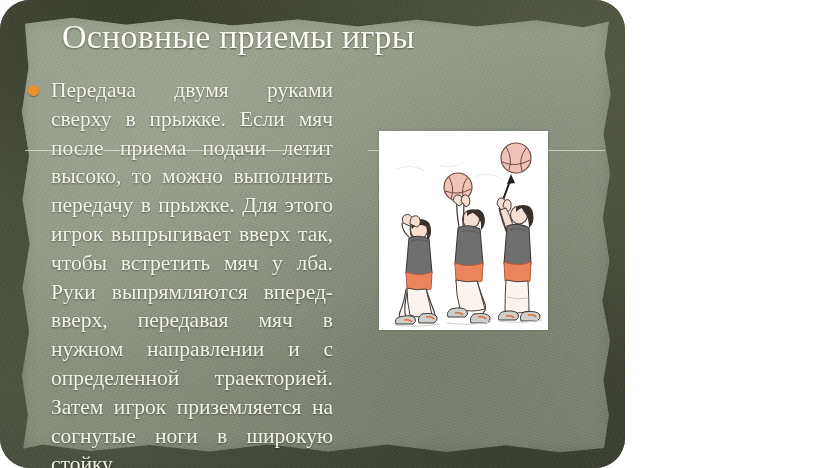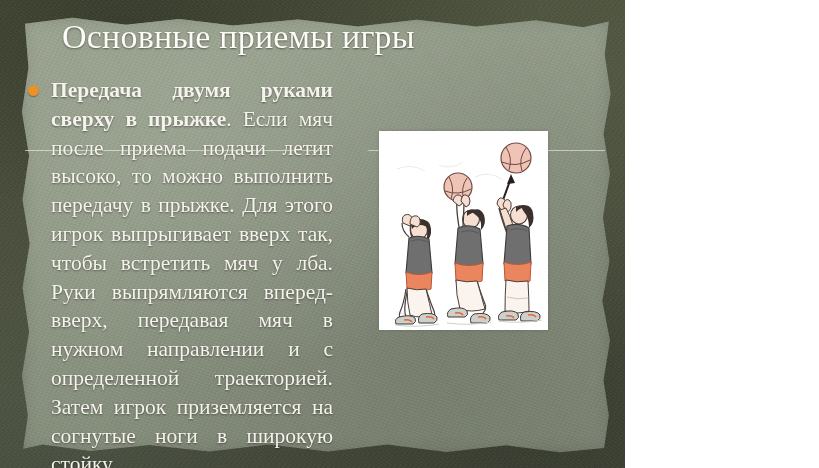--- a/index.html
+++ b/index.html
@@ -17,20 +17,21 @@
     background: #ffffff;
   }
 
   
   .slide {
     position: absolute;
     left: 0; top: 0;
     width: 625px; height: 468px;
     background: #4d5341;
     overflow: hidden;
+    border-radius: 30px;
   }
   
   .slide-frame {
     position: absolute; inset: 0;
     background:
       radial-gradient(ellipse at 20% 10%, rgba(0,0,0,.30), rgba(0,0,0,0) 60%),
       radial-gradient(ellipse at 85% 85%, rgba(0,0,0,.28), rgba(0,0,0,0) 60%),
       linear-gradient(180deg,#4f553f 0%,#565c46 45%,#4a5040 100%);
   }
   .slide-frame::after{
@@ -114,21 +115,21 @@
     box-shadow: 0 1px 1px rgba(0,0,0,.35);
   }
   .body-text {
     font-size: 21.5px;
     line-height: 28.8px;
     color: #f4f3ec;
     text-shadow: 0 1px 2px rgba(0,0,0,.42);
     text-align: justify;
     text-justify: inter-word;
   }
-  .body-text .lead { font-weight: bold; }
+  .body-text .lead { font-weight: normal; }
 
   
   .illo {
     position: absolute;
     left: 379px; top: 131px;
     width: 169px; height: 199px;
     background: #ffffff;
     box-shadow: 0 0 3px rgba(0,0,0,.18);
     overflow: hidden;
   }

